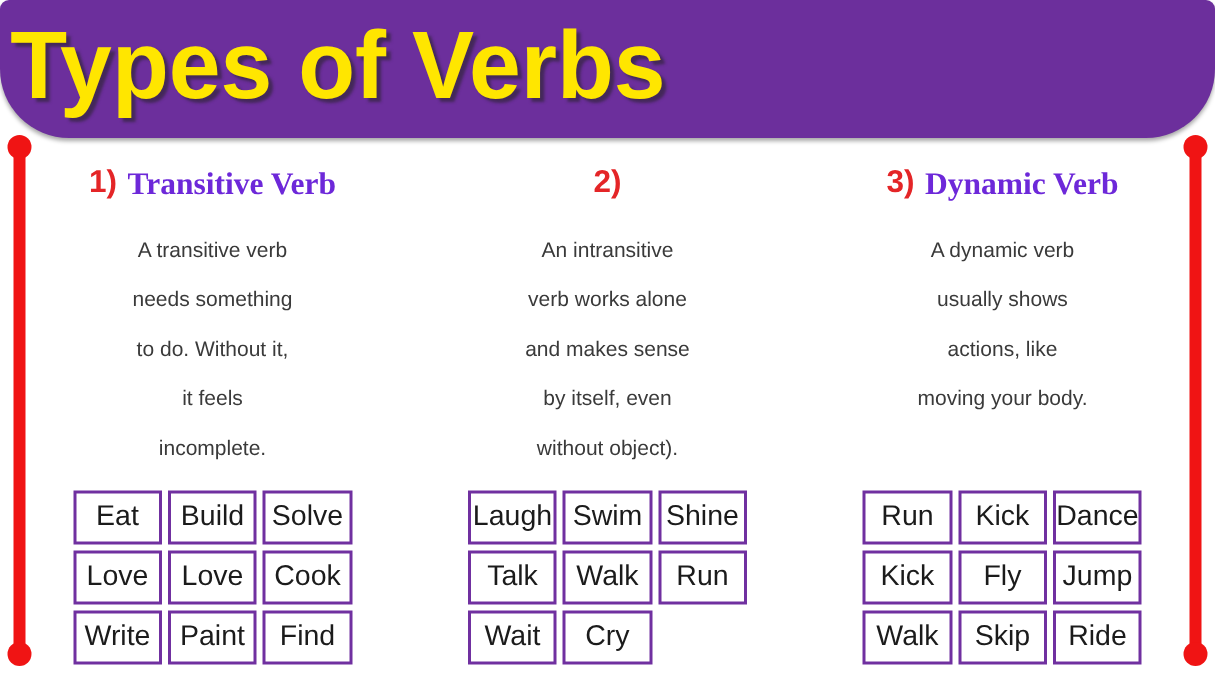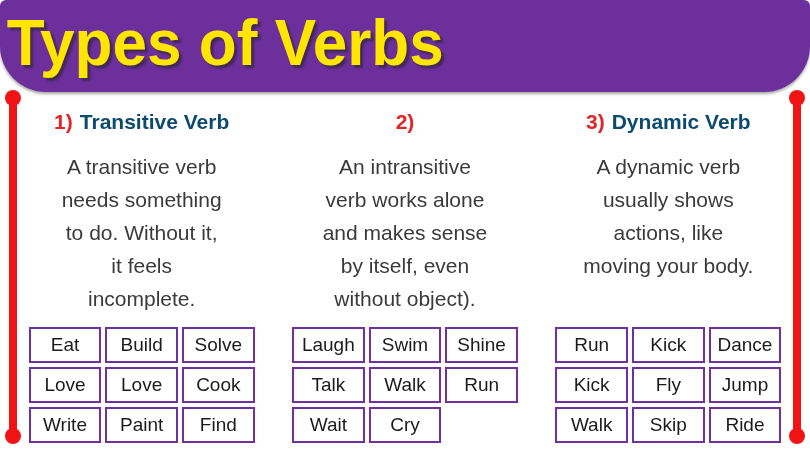--- a/index.html
+++ b/index.html
@@ -91,35 +91,35 @@
     margin-top: 15px;
     height: 30px;
     display: flex;
     align-items: center;
     gap: 7px;
     font-size: 21px;
     font-weight: bold;
     white-space: nowrap;
   }
   .col-head .num  { color: #E42527; }
-  .col-head .head-text { color: #0c4a6e; }
+  .col-head .head-text { color: #6d28d9; font-family: Liberation Serif, serif; }
 
   .desc {
     margin-top: 13px;
     height: 167px;
-    font-size: 21px;
+    font-size: 14px;
     line-height: 33px;
     color: #3A3A3A;
     text-align: center;
   }
   .desc span { display: block; }
 
   .verb-table {
     margin-top: 10px;
-    width: 226px;
+    width: 186px;
     display: grid;
     grid-template-columns: repeat(3, 1fr);
     gap: 4px;
   }
   .verb-cell {
     height: 36px;
     border: 2px solid #7030A0;
     background: #ffffff;
     display: flex;
     align-items: center;

